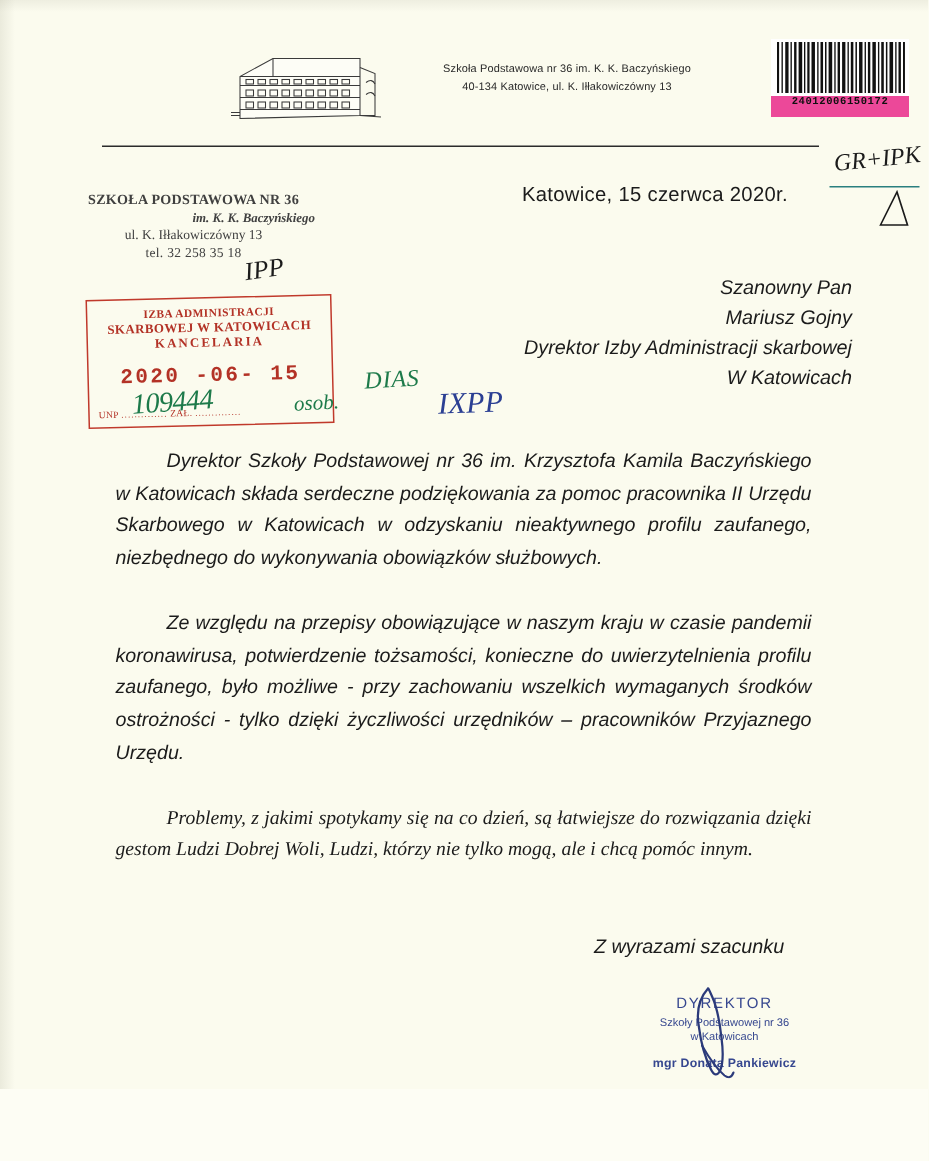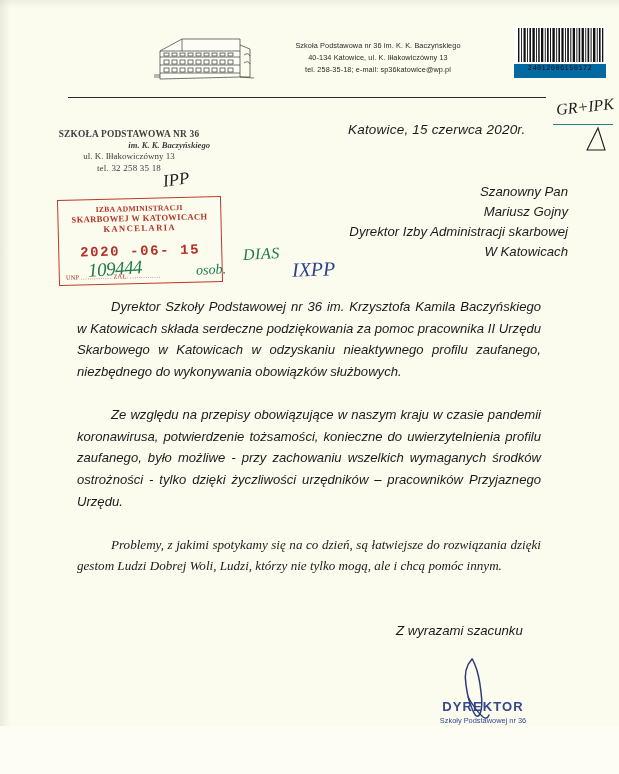--- a/index.html
+++ b/index.html
@@ -35,21 +35,22 @@
     text-align: center;
     font-size: 7.3px;
     line-height: 1.62;
     color: #2a2a2a;
     letter-spacing: 0.1px;
   }
   .barcode-box {
     position: absolute;
     left: 514px; top: 26px;
     width: 92px; height: 52px;
-    background: #0369a1;
+    background: #ec4899;
+    font-weight: bold;
   }
   .barcode-bars {
     position: absolute;
     left: 0; top: 0;
     width: 92px; height: 38px;
   }
   .barcode-num {
     position: absolute;
     left: 0; top: 38px;
     width: 92px;
@@ -80,21 +81,20 @@
   .lh-l2 { font-size: 8.6px; font-weight: 700; font-style: italic; font-family: "Liberation Serif", serif; text-align: right; }
   .lh-l3 { font-size: 9px; font-family: "Liberation Serif", serif; }
   .lh-l4 { font-size: 9.4px; letter-spacing: 0.5px; font-family: "Liberation Serif", serif; }
   .lh-l5 { font-size: 9px; font-weight: 400; letter-spacing: 0.2px; font-family: "Liberation Serif", serif; }
 
   
   .date-line {
     position: absolute;
     left: 348px; top: 122px;
     font-size: 13.5px;
-    font-style: italic;
     letter-spacing: 0.2px;
   }
 
   
   .recipient {
     position: absolute;
     left: 280px; top: 182px;
     width: 288px;
     text-align: right;
     font-size: 13.2px;
@@ -229,21 +229,21 @@
 
   
   .sig-stamp {
     position: absolute;
     left: 404px; top: 663px;
     width: 158px;
     text-align: center;
     color: #36478f;
     line-height: 1.35;
   }
-  .sig-title { font-size: 13px; font-weight: 700; letter-spacing: 1.1px; margin-top: 35px; }
+  .sig-title { font-size: 10px; font-weight: 400; letter-spacing: 1.1px; }
   .sig-l2 { font-size: 7.4px; }
   .sig-l3 { font-size: 7.4px; }
   .sig-name { font-size: 8.2px; font-weight: 700; margin-top: 7px; letter-spacing: 0.2px; text-align: center; }
   .signature-scribble {
     position: absolute;
     left: 452px; top: 655px;
     width: 56px; height: 64px;
     pointer-events: none;
   }
   .scan-shadow-left {
@@ -309,21 +309,20 @@
           <path d="M2 44 L8 44 M2 46 L8 46"></path>
           <path d="M88 46 L102 47"></path>
           <path d="M92 24 q4 -3 6 1 M92 32 q4 -3 6 1"></path>
         </g>
       </svg>
     </div>
 
     <div class="header-address">
       <div>Szkoła Podstawowa nr 36 im. K. K. Baczyńskiego</div>
       <div>40-134 Katowice, ul. K. Iłłakowiczówny 13</div>
-      <div>tel. 258-35-18; e-mail: sp36katowice@wp.pl</div>
     </div>
 
     <div class="barcode-box">
       <svg class="barcode-bars" viewBox="0 0 92 38" preserveAspectRatio="none" aria-hidden="true">
         <rect x="0" y="0" width="92" height="38" fill="#ffffff"></rect>
         <g fill="#111111">
           <rect x="4" y="2" width="1.4" height="34"></rect>
             <rect x="7" y="2" width="0.9" height="34"></rect>
           <rect x="9.5" y="2" width="2.2" height="34"></rect>
             <rect x="13" y="2" width="0.9" height="34"></rect>

